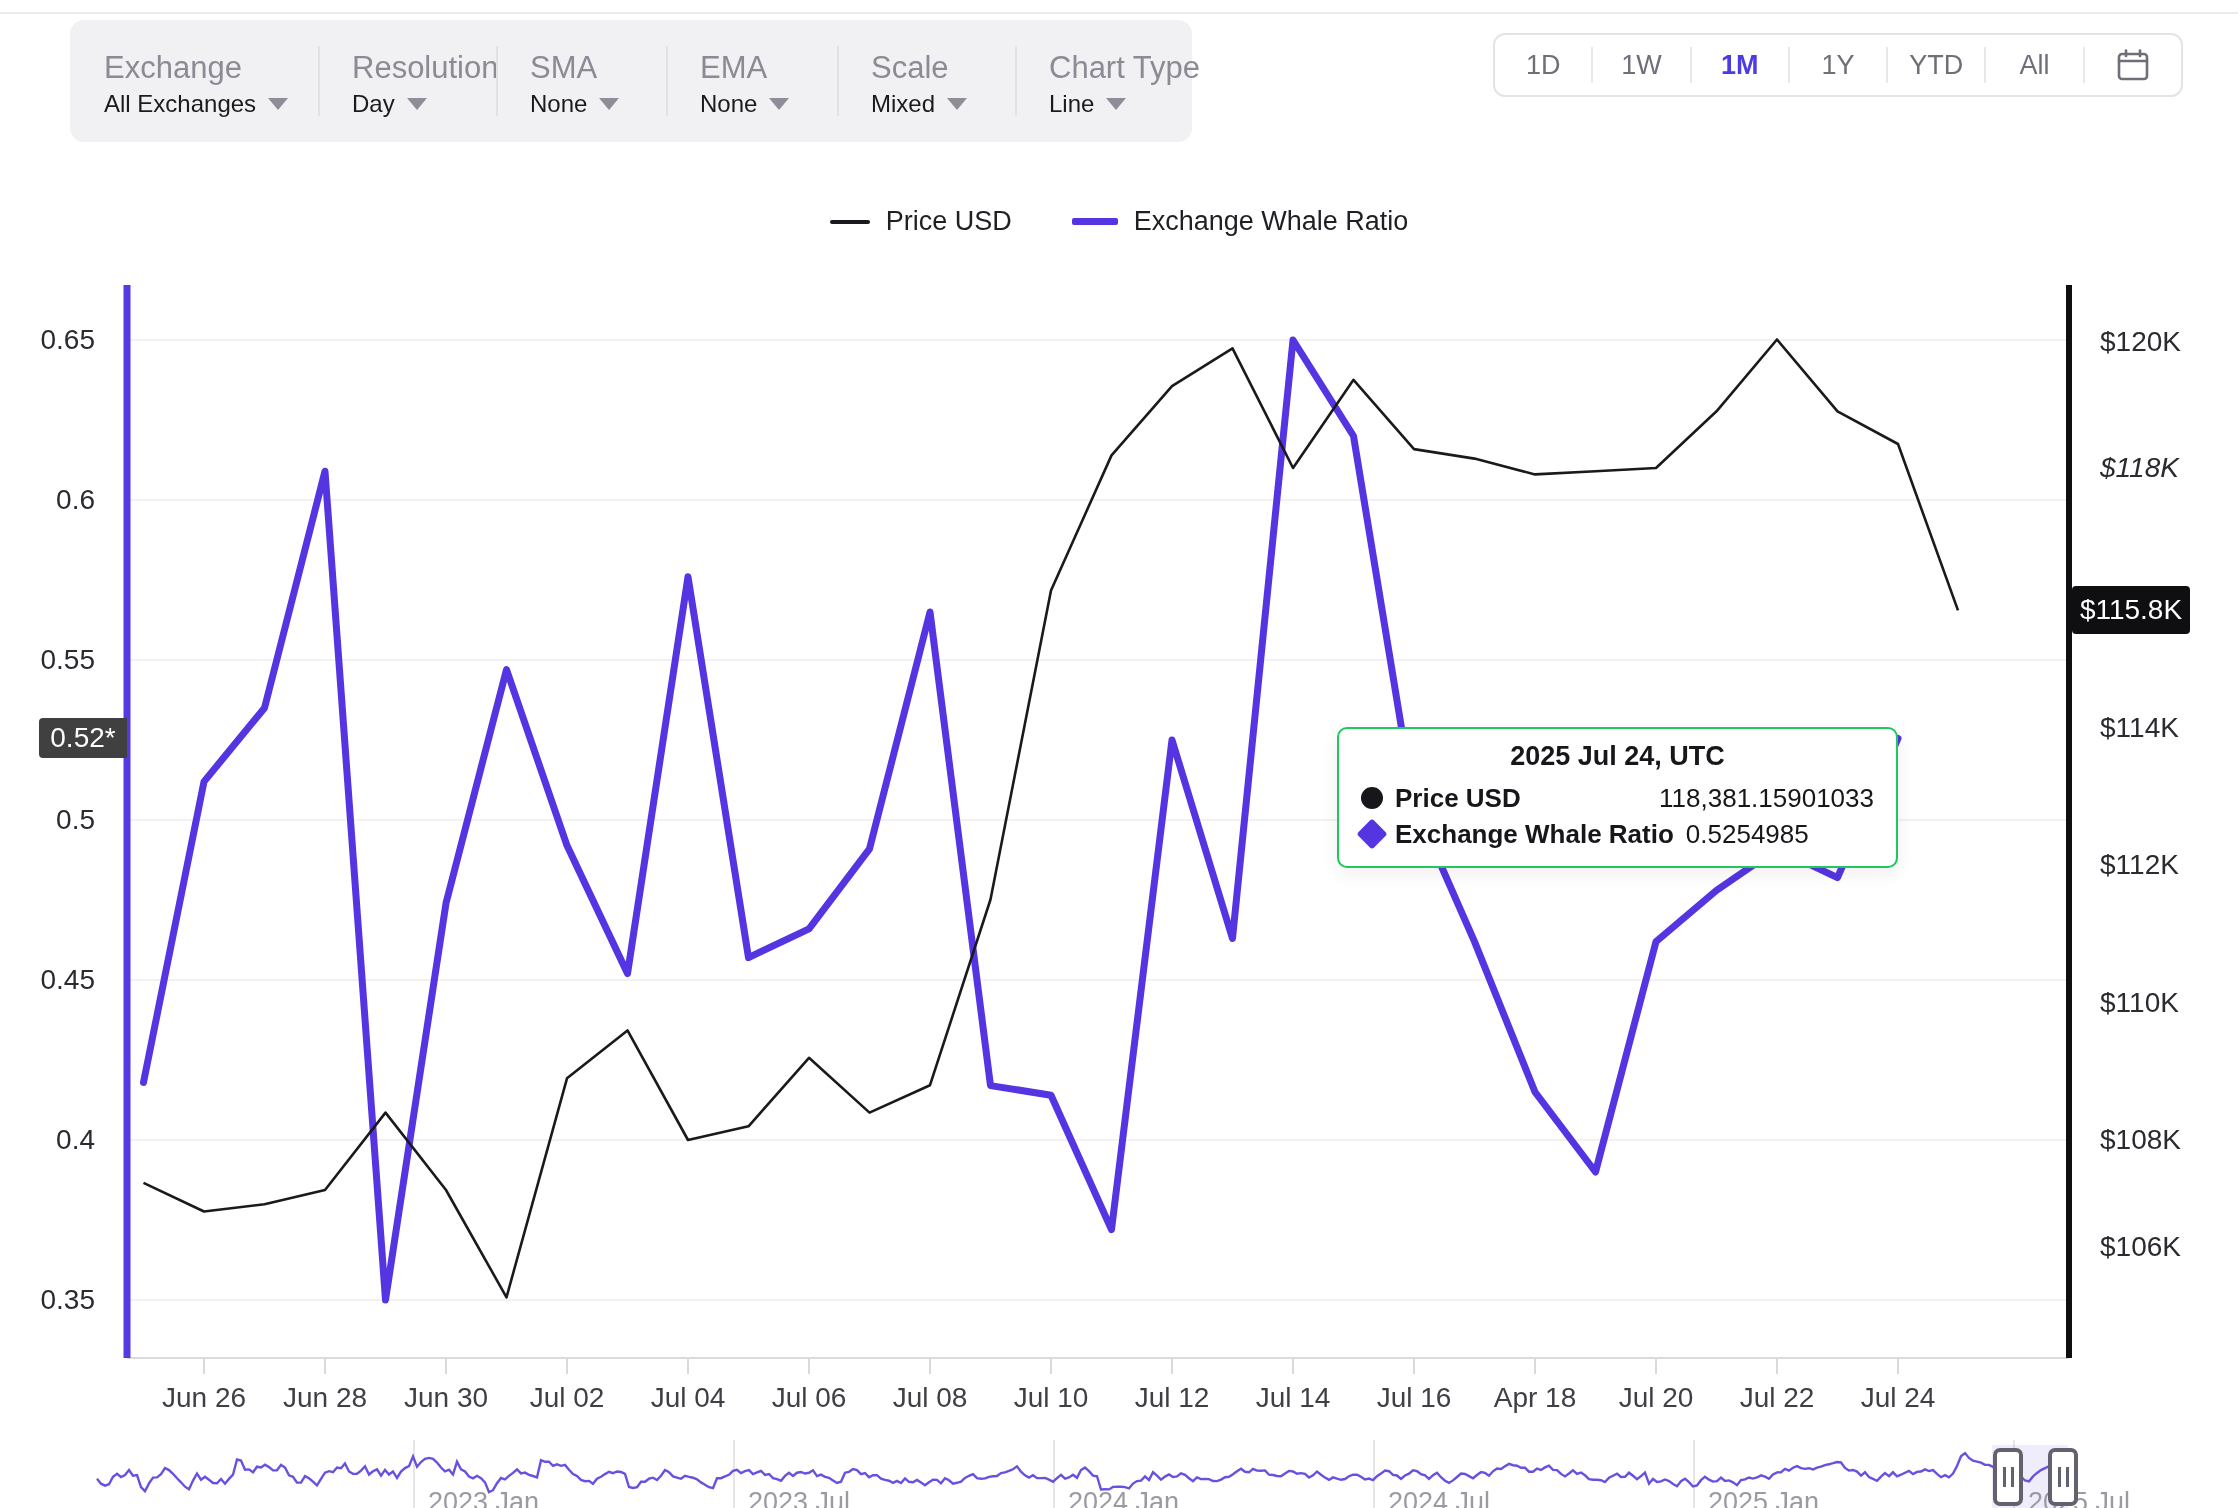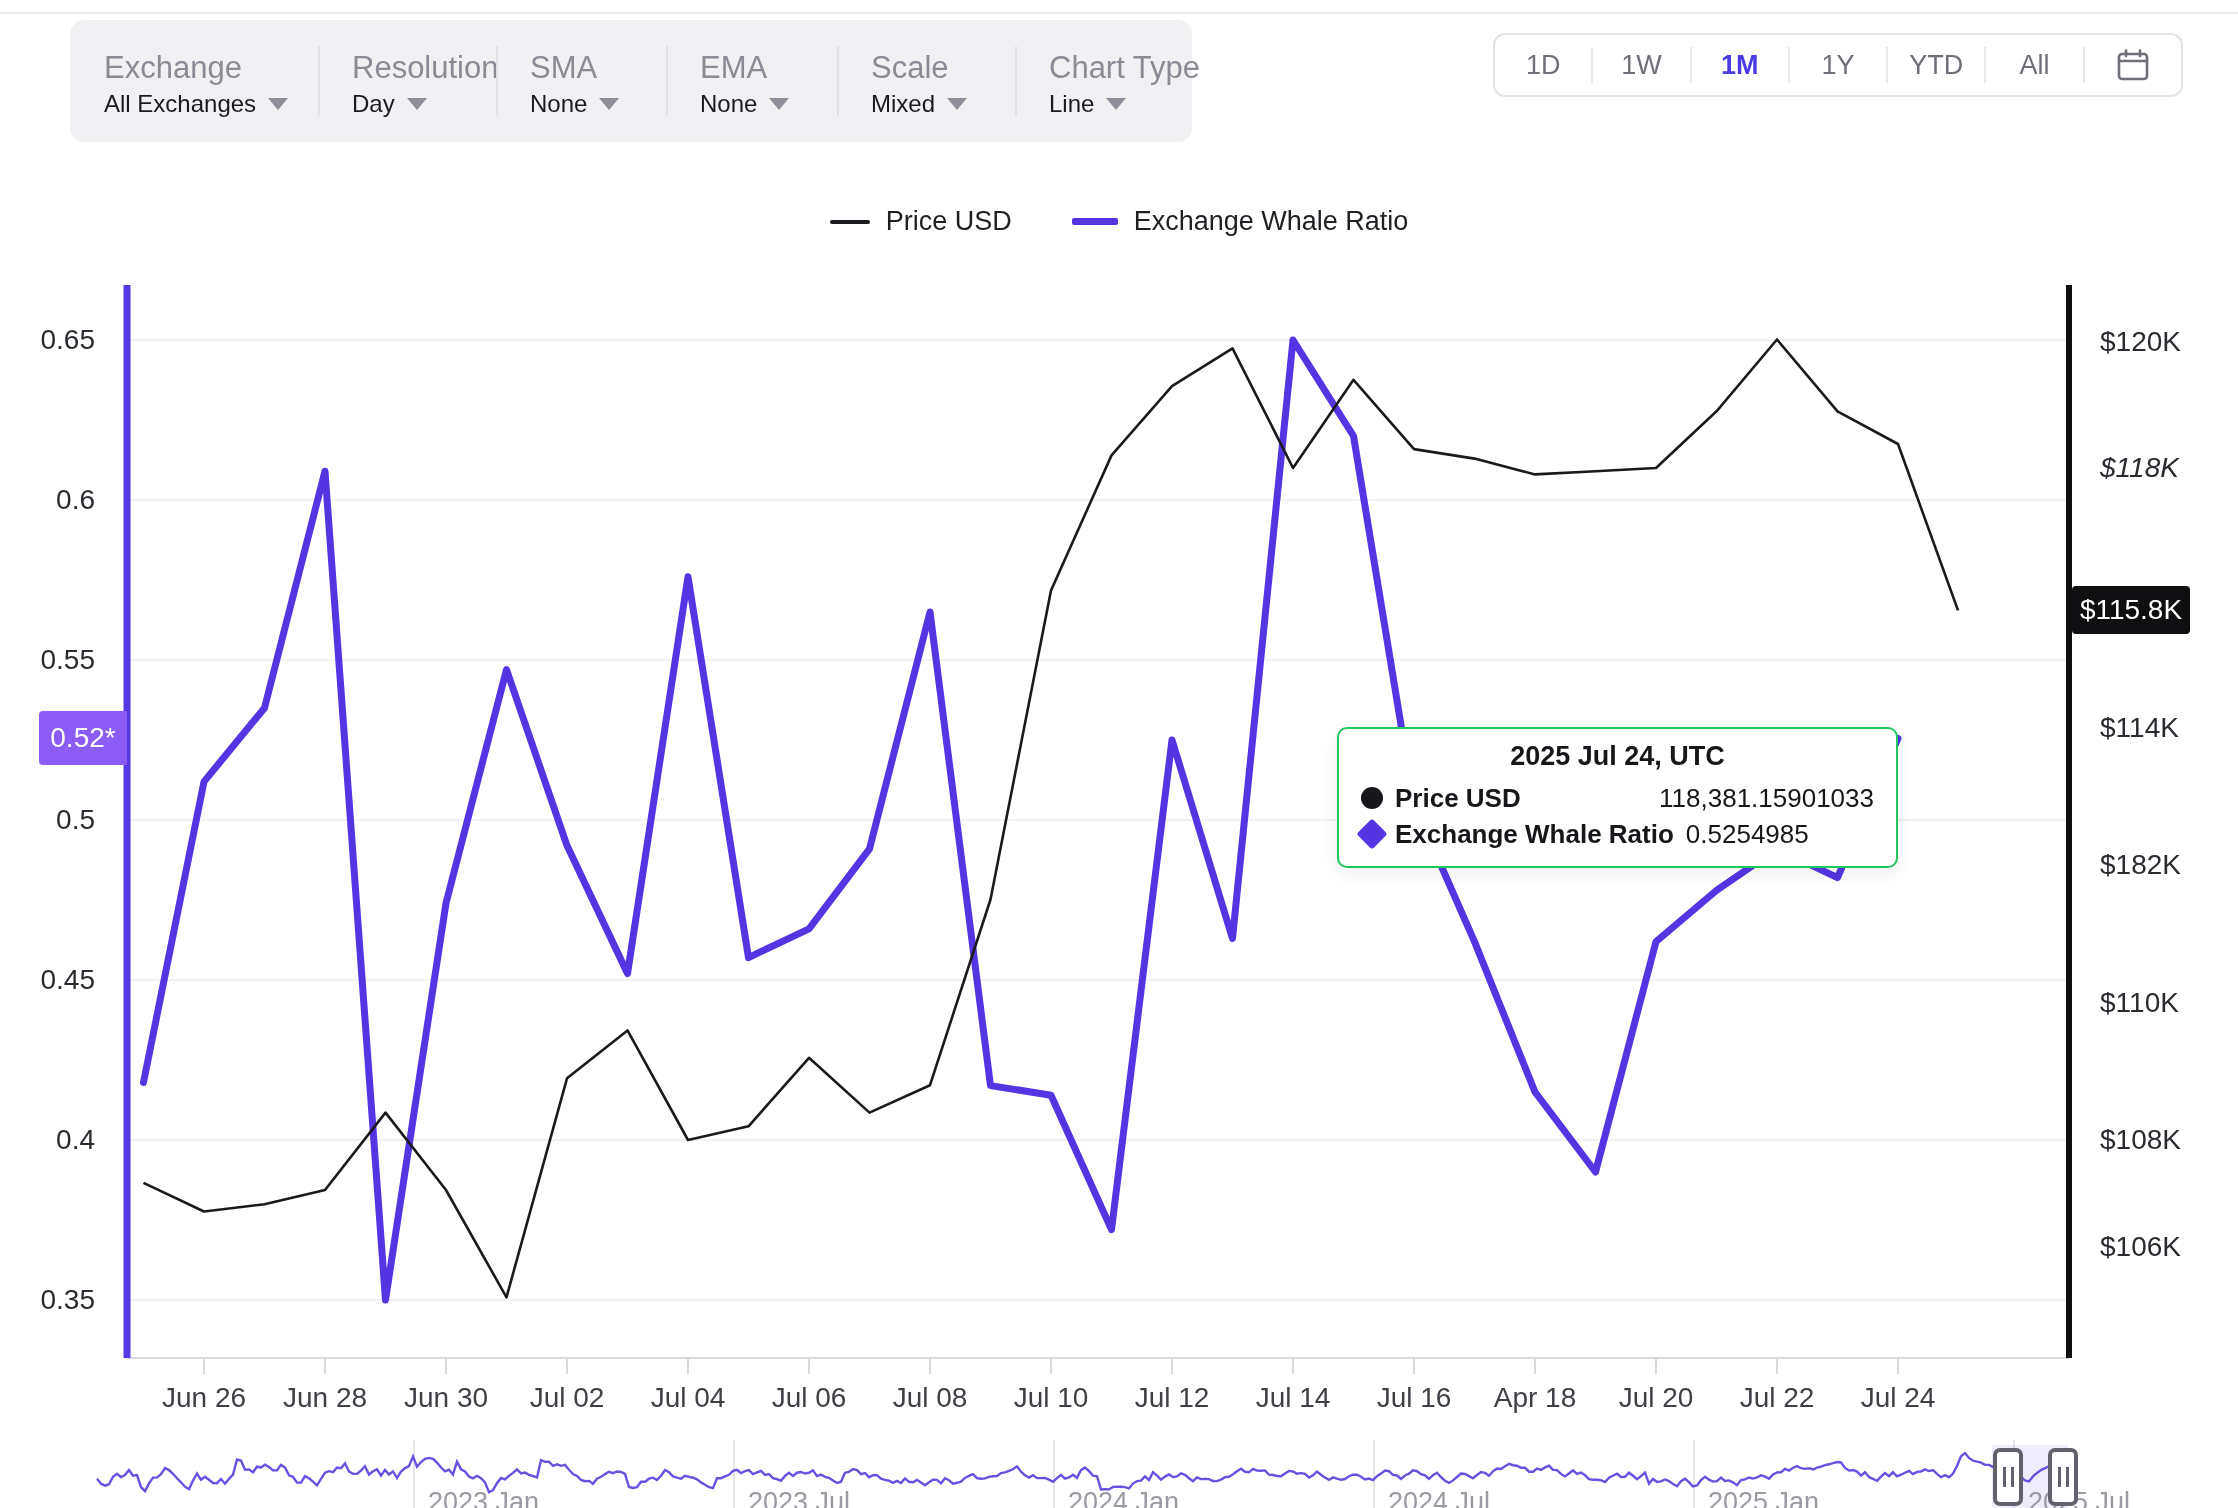--- a/index.html
+++ b/index.html
@@ -26,21 +26,21 @@
   .cal-icon { width:34px; height:34px; }
 
   
   .legend { left:0; top:206px; width:2238px; display:flex; justify-content:center; gap:60px; }
   .legend-item { display:flex; align-items:center; gap:16px; font-size:27px; color:#1f1f24; }
   .swatch { display:inline-block; border-radius:2px; }
 
   
   .ytick-left { position:absolute; width:95px; text-align:right; font-size:28px; color:#2a2a30; transform:translateY(-50%); }
   .ytick-right { position:absolute; left:2100px; font-size:28px; color:#2a2a30; transform:translateY(-50%); white-space:nowrap; }
-  .badge-left { position:absolute; left:39px; width:88px; height:54px; background:#8b5cf6; color:#fff; font-size:28px; display:flex; align-items:center; justify-content:center; border-radius:4px 0 0 4px; transform:translateY(-50%); }
+  .badge-left { position:absolute; left:39px; width:88px; height:40px; background:#404040; color:#fff; font-size:28px; display:flex; align-items:center; justify-content:center; border-radius:4px 0 0 4px; transform:translateY(-50%); }
   .badge-right { position:absolute; left:2072px; width:118px; height:48px; background:#0f0f12; color:#fff; font-size:28px; display:flex; align-items:center; justify-content:center; border-radius:4px; transform:translateY(-50%); }
   .xtick { position:absolute; top:1382px; font-size:28px; color:#3f3f46; transform:translateX(-50%); white-space:nowrap; }
 
   
   .tooltip { left:1337px; top:727px; width:561px; background:#ffffff; border:2px solid #22c55e; border-radius:10px; box-shadow:0 6px 18px rgba(30,30,50,.07); padding:12px 22px 14px 22px; z-index:30; }
   .tt-title { text-align:center; font-size:27px; font-weight:700; color:#17171b; margin-bottom:8px; }
   .tt-row { display:flex; align-items:center; font-size:26px; color:#17171b; line-height:36px; }
   .tt-ic { width:34px; display:inline-flex; align-items:center; }
   .tt-dot { width:22px; height:22px; background:#17171b; border-radius:50%; display:inline-block; }
   .tt-diamond { width:22px; height:22px; background:#5534e2; transform:rotate(45deg); border-radius:3px; display:inline-block; }
@@ -186,21 +186,21 @@
     <div class="ytick-left" style="left: 0px; top: 660px;">0.55</div>
     <div class="ytick-left" style="left: 0px; top: 820px;">0.5</div>
     <div class="ytick-left" style="left: 0px; top: 980px;">0.45</div>
     <div class="ytick-left" style="left: 0px; top: 1140px;">0.4</div>
     <div class="ytick-left" style="left: 0px; top: 1300px;">0.35</div>
   </div>
 <div id="yright">
     <div class="ytick-right" style="top: 342px;">$120K</div>
     <div class="ytick-right" style="top: 468px; font-style: italic;">$118K</div>
     <div class="ytick-right" style="top: 728px;">$114K</div>
-    <div class="ytick-right" style="top: 865px;">$182K</div>
+    <div class="ytick-right" style="top: 865px;">$112K</div>
     <div class="ytick-right" style="top: 1003px;">$110K</div>
     <div class="ytick-right" style="top: 1140px;">$108K</div>
     <div class="ytick-right" style="top: 1247px;">$106K</div>
   </div>
 <div id="xticks">
     <div class="xtick" style="left: 204px;">Jun 26</div>
     <div class="xtick" style="left: 325px;">Jun 28</div>
     <div class="xtick" style="left: 446px;">Jun 30</div>
     <div class="xtick" style="left: 567px;">Jul 02</div>
     <div class="xtick" style="left: 688px;">Jul 04</div>

